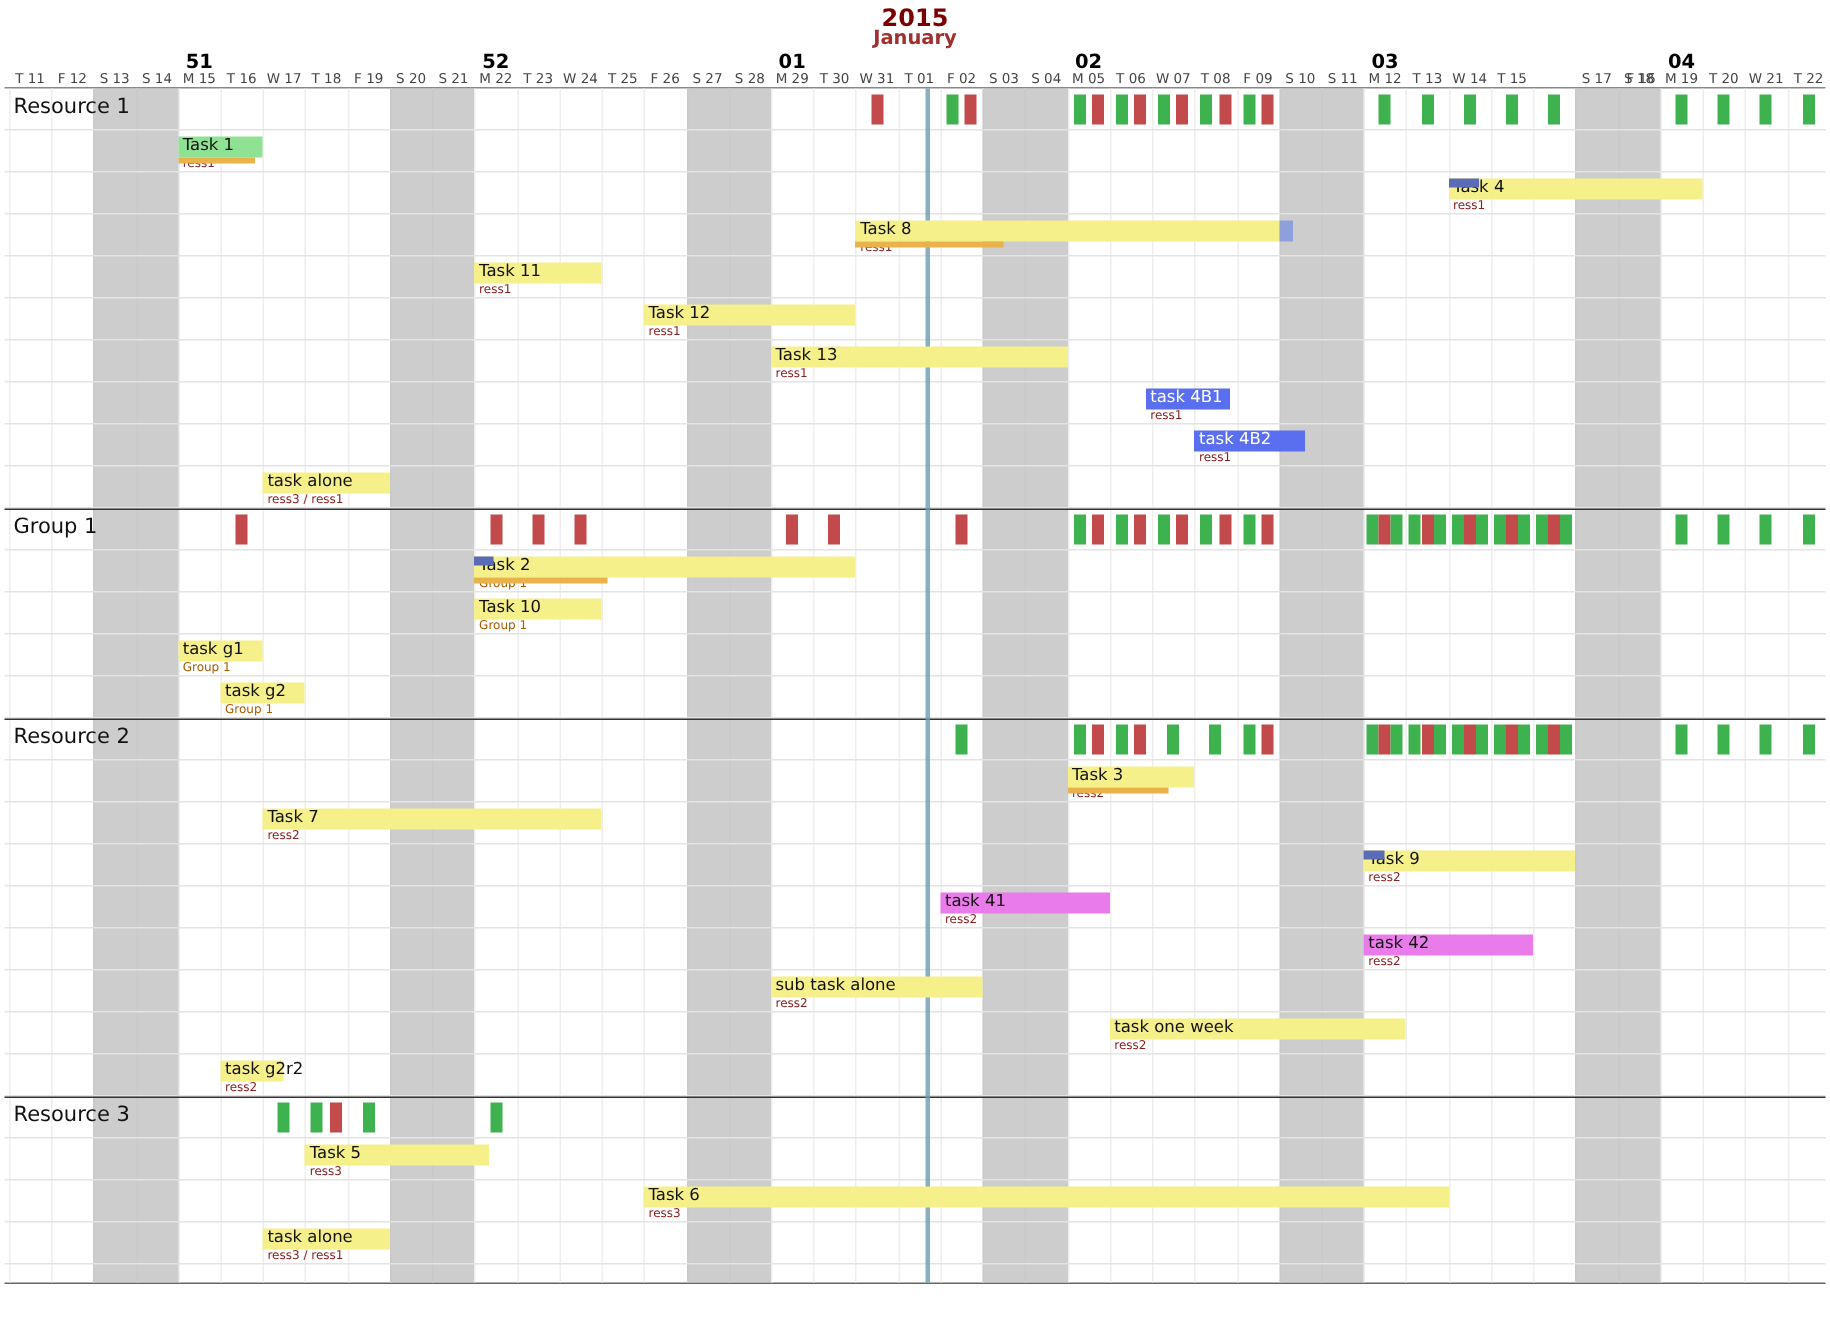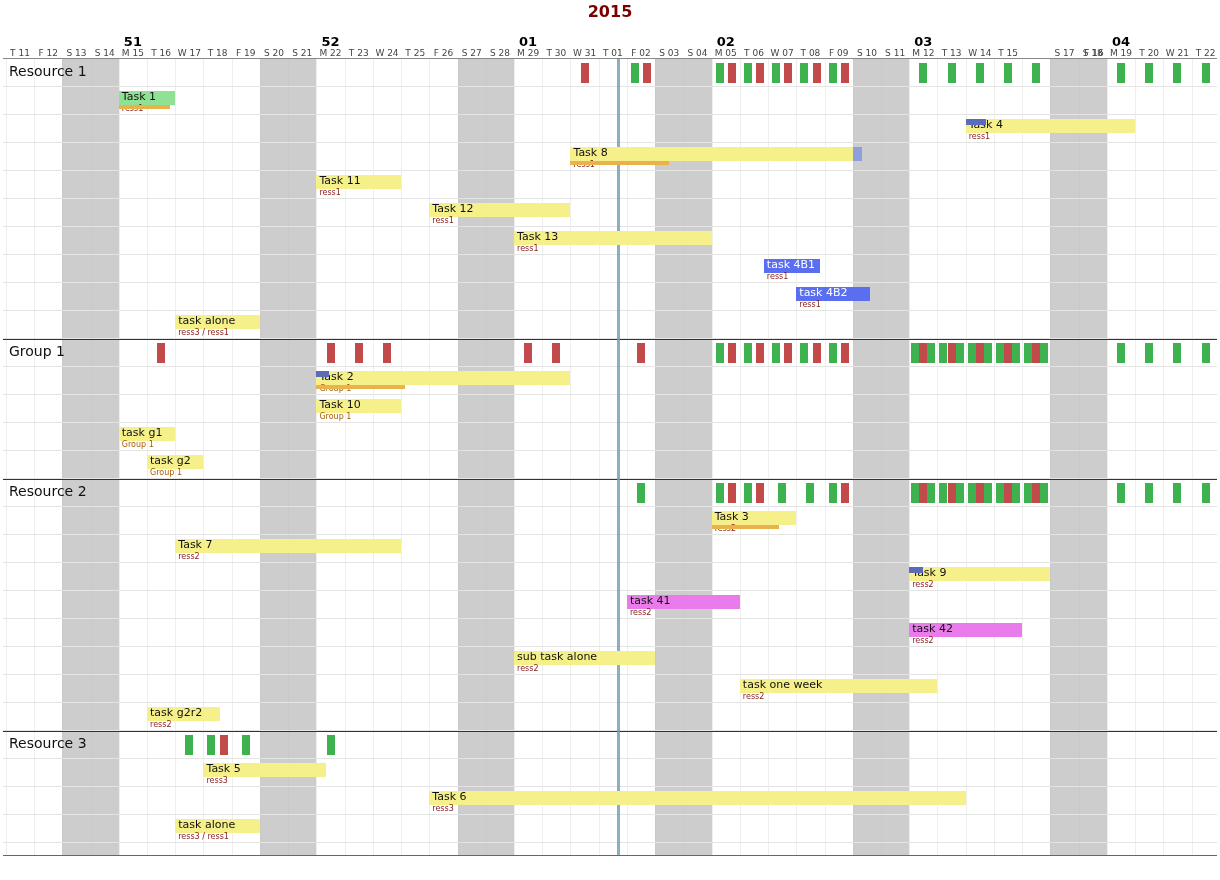--- a/index.html
+++ b/index.html
@@ -28,20 +28,21 @@
   .blk { position:absolute; height:20px; width:8px; top:4px; }
   .blk.g { background:#3eb24e; }
   .blk.r { background:#c24a4a; }
   .res-label { position:absolute; left:6px; font-size:14px; color:#111; top:4px; }
 </style>
 </head>
 <body>
 
 <div class="chart">
   <div class="year-title">2015</div>
+  <div class="month-title">January</div>
   <div class="header-row" id="hdr">
       <div class="wk-label" style="left: 129.92px;">51</div>
       <div class="wk-label" style="left: 327.53px;">52</div>
       <div class="wk-label" style="left: 525.14px;">01</div>
       <div class="wk-label" style="left: 722.75px;">02</div>
       <div class="wk-label" style="left: 920.36px;">03</div>
       <div class="wk-label" style="left: 1117.97px;">04</div>
       <div class="day-label" style="left: 17px;">T 11</div>
       <div class="day-label" style="left: 45.23px;">F 12</div>
       <div class="day-label" style="left: 73.46px;">S 13</div>
@@ -276,18 +277,18 @@
       <div class="task yellow" style="left: 313.415px; width: 84.69px; top: 340px;"><span>Task 10</span><span class="sub orange">Group 1</span></div>
       <div class="task yellow" style="left: 115.805px; width: 56.46px; top: 368px;"><span>task g1</span><span class="sub orange">Group 1</span></div>
       <div class="task yellow" style="left: 144.035px; width: 56.46px; top: 396px;"><span>task g2</span><span class="sub orange">Group 1</span></div>
       <div class="task yellow" style="left: 708.635px; width: 84.69px; top: 452px;"><span>Task 3</span><span class="sub">ress2</span><div class="bar-prog" style="width: 80%;"></div></div>
       <div class="task yellow" style="left: 172.265px; width: 225.84px; top: 480px;"><span>Task 7</span><span class="sub">ress2</span></div>
       <div class="task yellow" style="left: 906.245px; width: 141.15px; top: 508px;"><span>Task 9</span><span class="sub">ress2</span><div class="bar-dark" style="width: 10%;"></div></div>
       <div class="task magenta" style="left: 623.945px; width: 112.92px; top: 536px;"><span>task 41</span><span class="sub">ress2</span></div>
       <div class="task magenta" style="left: 906.245px; width: 112.92px; top: 564px;"><span>task 42</span><span class="sub">ress2</span></div>
       <div class="task yellow" style="left: 511.025px; width: 141.15px; top: 592px;"><span>sub task alone</span><span class="sub">ress2</span></div>
       <div class="task yellow" style="left: 736.865px; width: 197.61px; top: 620px;"><span>task one week</span><span class="sub">ress2</span></div>
-      <div class="task yellow" style="left: 144.035px; width: 73px; top: 648px;"><span>task g2r2</span><span class="sub">ress2</span></div>
+      <div class="task yellow" style="left: 144.035px; width: 42px; top: 648px;"><span>task g2r2</span><span class="sub">ress2</span></div>
       <div class="task yellow" style="left: 200.495px; width: 123px; top: 704px;"><span>Task 5</span><span class="sub">ress3</span></div>
       <div class="task yellow" style="left: 426.335px; width: 536.37px; top: 732px;"><span>Task 6</span><span class="sub">ress3</span></div>
       <div class="task yellow" style="left: 172.265px; width: 84.69px; top: 760px;"><span>task alone</span><span class="sub">ress3 / ress1</span></div>
     </div>
 </div>
 
 </body></html>

